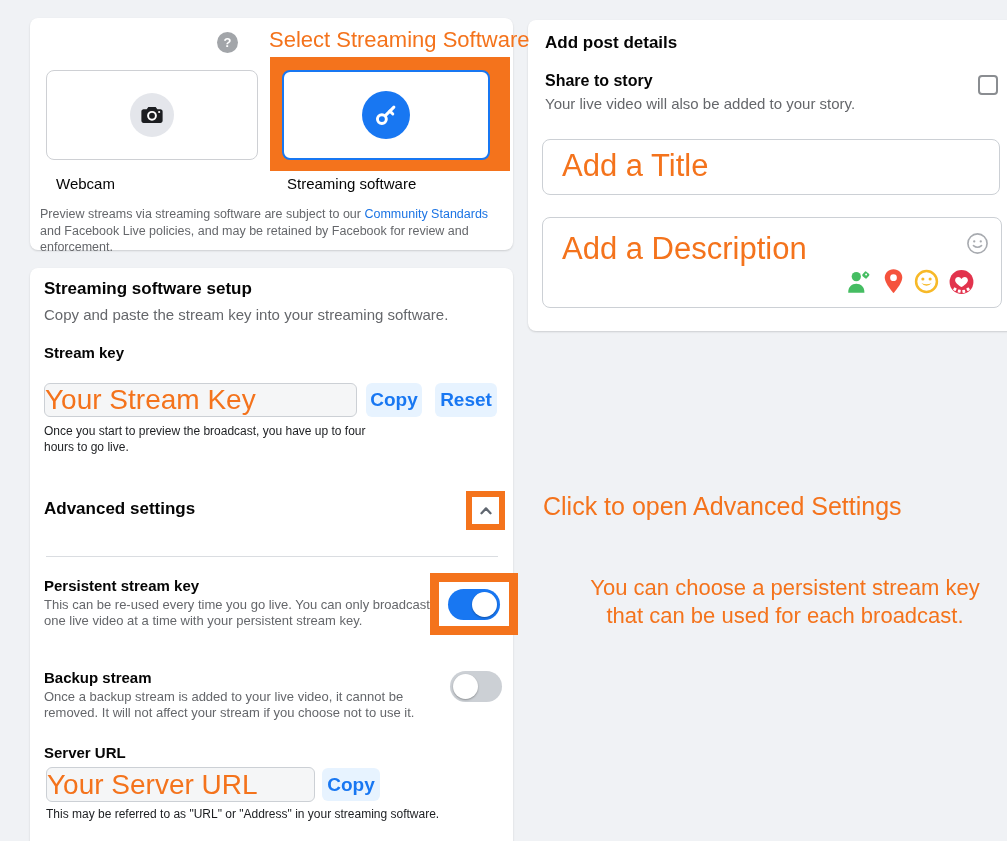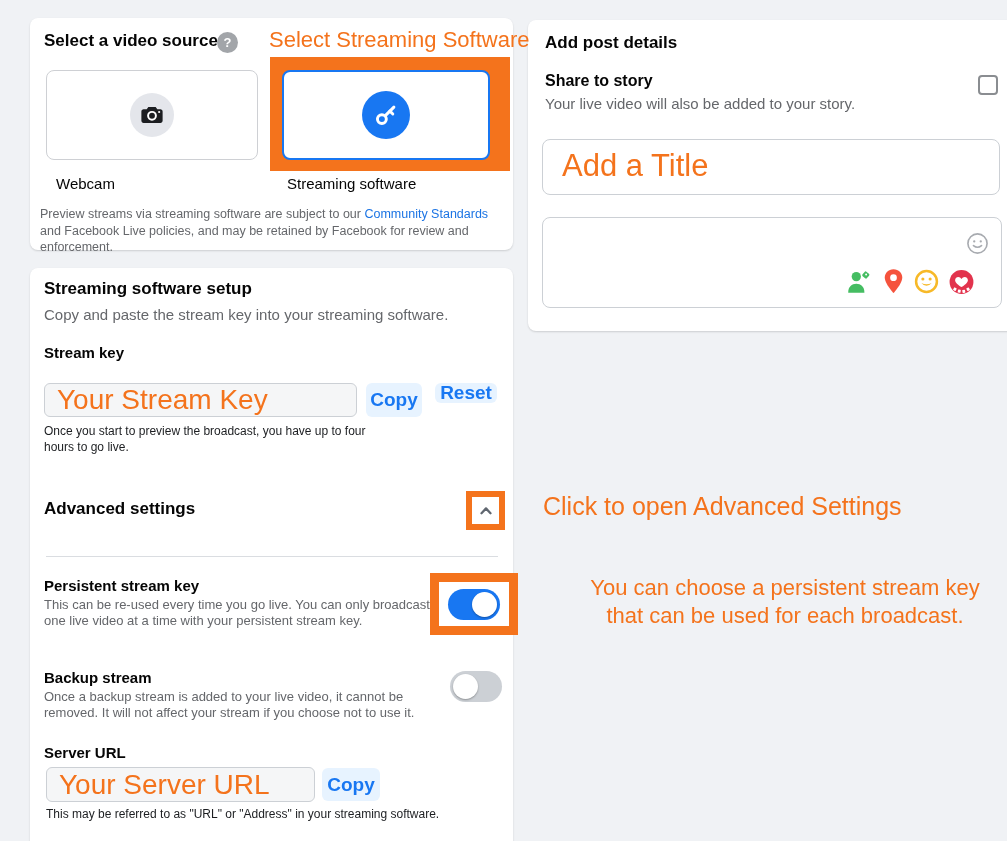--- a/index.html
+++ b/index.html
@@ -40,21 +40,21 @@
   .hl-inner{position:absolute;background:#fff;display:flex;align-items:center;justify-content:center;}
   .hl-chevron .hl-inner{left:6px;top:6px;right:6px;bottom:6px;}
   .hl-toggle .hl-inner{left:9px;top:9px;right:9px;bottom:9px;}
 
   .sub{font-size:15px;color:var(--muted);}
   .lbl{font-size:15px;font-weight:bold;color:var(--text);}
   .note{font-size:12px;line-height:16px;color:var(--dark);}
   .desc{font-size:13px;line-height:15.5px;color:var(--muted);}
 
   .fake-input{position:absolute;background:var(--input-bg);border:1px solid var(--input-border);
-              border-radius:6px;display:flex;align-items:center;padding-left:12px;overflow:hidden;
+              border-radius:6px;display:flex;align-items:center;overflow:hidden;
               white-space:nowrap;color:var(--orange);cursor:text;}
   .btn-lite{position:absolute;background:var(--blue-light);color:var(--blue);font-size:19px;font-weight:bold;
             border:none;border-radius:6px;display:flex;align-items:center;justify-content:center;cursor:pointer;}
   .divider{position:absolute;left:46px;top:556px;width:452px;height:1px;background:var(--divider);}
 
   .toggle{position:relative;width:52px;height:31px;border-radius:16px;cursor:pointer;flex:none;}
   .toggle .knob{position:absolute;top:3px;width:25px;height:25px;border-radius:50%;background:#fff;
                 box-shadow:0 1px 2px rgba(0,0,0,.3);}
   .toggle.on{background:var(--blue);} .toggle.on .knob{right:3px;}
   .toggle.off{background:var(--toggle-off);} .toggle.off .knob{left:3px;}
@@ -70,21 +70,20 @@
   .a1{left:246px;top:27px;font-size:22px;}
   .a2{left:520px;top:492px;font-size:25px;text-align:center;}
   .a3{left:515px;top:574px;width:494px;font-size:22px;line-height:28px;text-align:center;white-space:normal;}
 </style>
 </head>
 <body>
 
 <div class="page">
 
   <section class="card card-a">
-    <h2 class="sec-title abs" style="left:14px;top:13px;">Select a video source</h2>
     <button class="help abs" style="left:187px;top:14px;">?</button>
   </section>
 
   <div class="src-card" style="left:46px;top:70px;width:212px;height:90px;">
     <span class="icon-circle">
       <svg width="26" height="26" viewBox="0 0 24 24">
         <path fill="#1C1E21" d="M4.2 6.8h2.9l1.5-2.1h6.8l1.5 2.1h2.9c1.1 0 2 .9 2 2v8.6c0 1.1-.9 2-2 2H4.2c-1.1 0-2-.9-2-2V8.8c0-1.1.9-2 2-2z"></path>
         <circle cx="12" cy="12.7" r="3.6" fill="none" stroke="#FFFFFF" stroke-width="1.8"></circle>
         <circle cx="18.6" cy="9.2" r="1" fill="#FFFFFF"></circle>
       </svg>
@@ -109,21 +108,21 @@
   <p class="disclaimer"><span>Preview streams via streaming software are subject to our </span><a>Community Standards</a><span> and Facebook Live policies, and may be retained by Facebook for review and enforcement.</span></p>
 
   <section class="card card-b"></section>
 
   <h2 class="sec-title abs" style="left:44px;top:279px;">Streaming software setup</h2>
   <div class="sub abs" style="left:44px;top:306px;">Copy and paste the stream key into your streaming software.</div>
 
   <div class="lbl abs" style="left:44px;top:344px;">Stream key</div>
   <div class="fake-input" style="left:44px;top:383px;width:313px;height:34px;font-size:28px;">Your Stream Key</div>
   <button class="btn-lite" style="left:366px;top:383px;width:56px;height:34px;">Copy</button>
-  <button class="btn-lite" style="left:435px;top:383px;width:62px;height:20px;">Reset</button>
+  <button class="btn-lite" style="left:435px;top:383px;width:62px;height:34px;">Reset</button>
   <div class="note abs" style="left:44px;top:423px;">
     <div>Once you start to preview the broadcast, you have up to four</div>
     <div>hours to go live.</div>
   </div>
 
   <div class="abs" style="left:44px;top:499px;font-size:17px;font-weight:bold;color:var(--text);">Advanced settings</div>
 
   <div class="hl-box hl-chevron">
     <div class="hl-inner">
       <svg width="18" height="18" viewBox="0 0 24 24">
@@ -165,20 +164,21 @@
     <h2 class="sec-title abs" style="left:17px;top:13px;">Add post details</h2>
     <div class="abs" style="left:17px;top:52px;font-size:16px;font-weight:bold;color:var(--text);">Share to story</div>
     <div class="sub abs" style="left:17px;top:75px;">Your live video will also be added to your story.</div>
   </section>
   <div class="checkbox"></div>
 
   <div class="big-input" style="left:542px;top:139px;width:458px;height:56px;"></div>
   <div class="big-placeholder" style="left:562px;top:148px;">Add a Title</div>
 
   <div class="big-input" style="left:542px;top:217px;width:460px;height:91px;"></div>
+  <div class="big-placeholder" style="left:562px;top:231px;">Add a Description</div>
 
   <button class="emoji-btn abs" style="left:966px;top:232px;">
     <svg width="23" height="23" viewBox="0 0 24 24">
       <circle cx="12" cy="12" r="10" fill="none" stroke="#A8ABB0" stroke-width="1.7"></circle>
       <circle cx="8.6" cy="9.8" r="1.2" fill="#A8ABB0"></circle>
       <circle cx="15.4" cy="9.8" r="1.2" fill="#A8ABB0"></circle>
       <path d="M7.8 14.2 Q12 17.6 16.2 14.2" fill="none" stroke="#A8ABB0" stroke-width="1.7" stroke-linecap="round"></path>
     </svg>
   </button>
 

